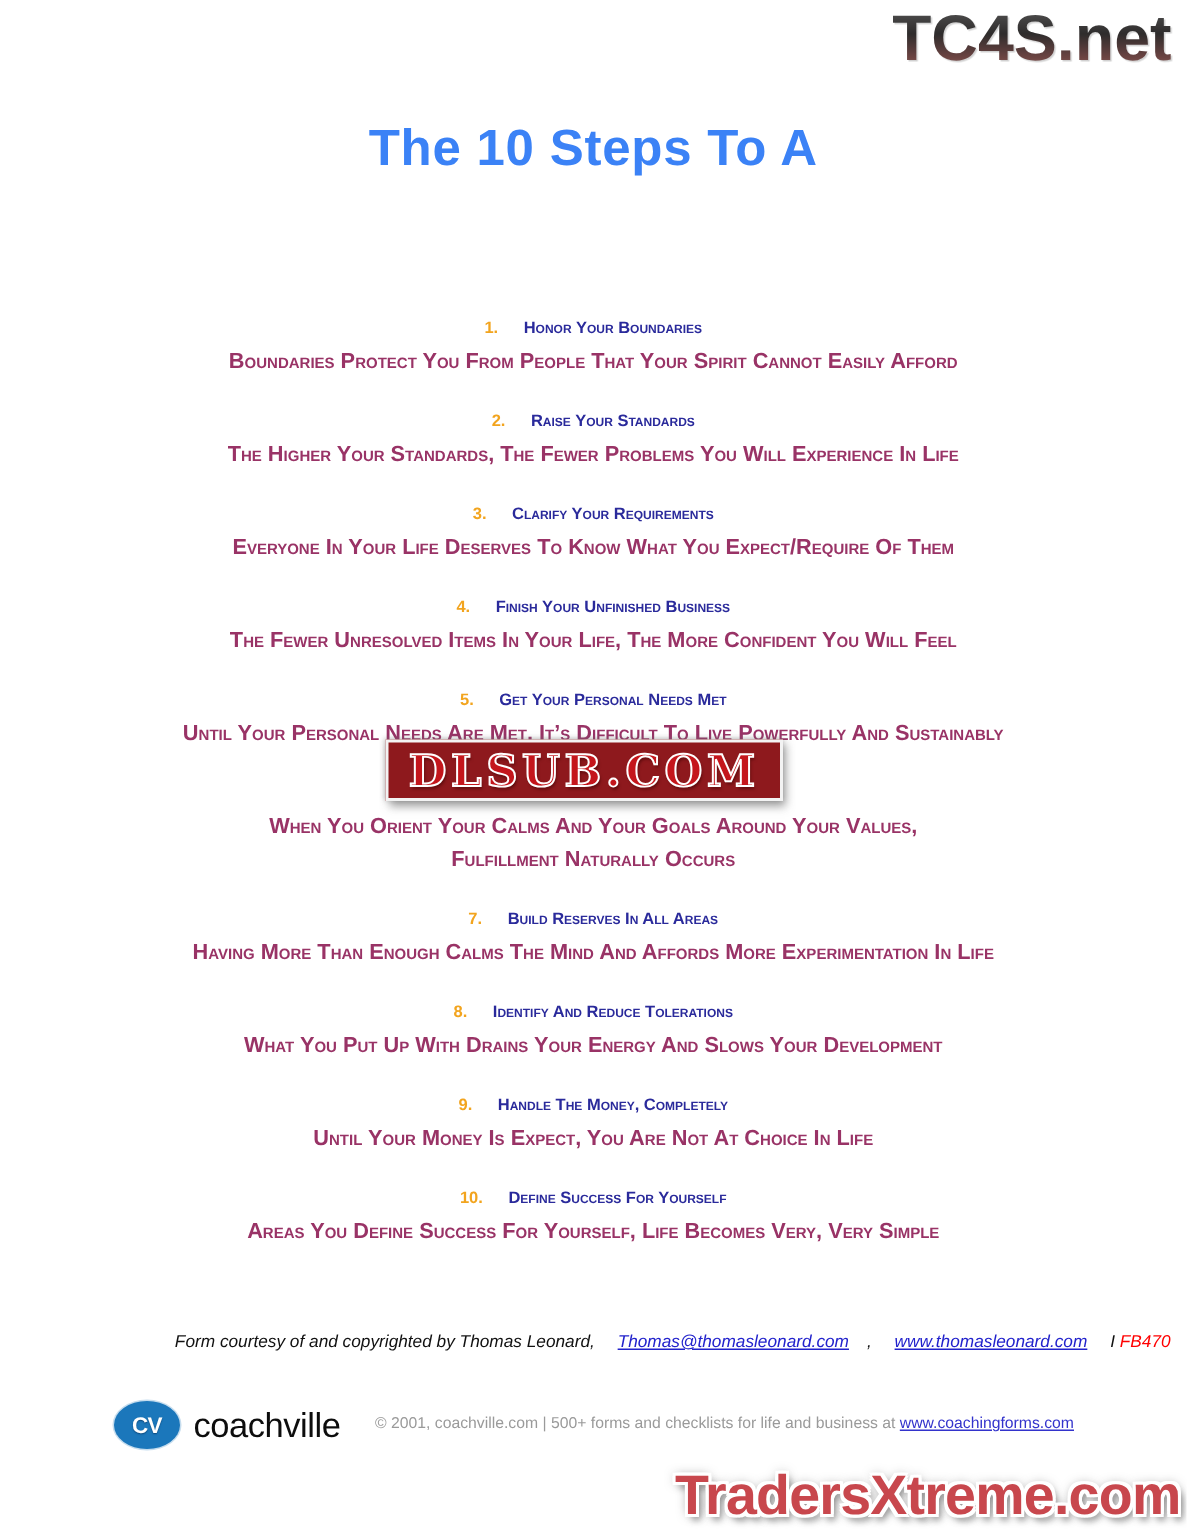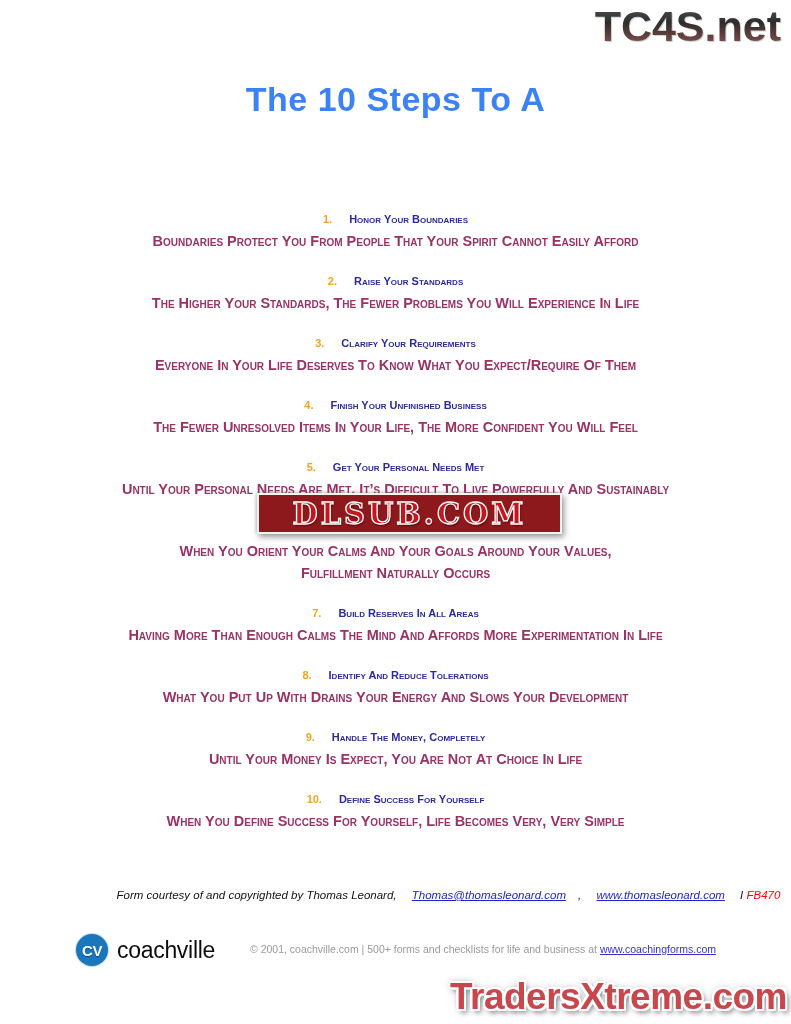--- a/index.html
+++ b/index.html
@@ -43,21 +43,21 @@
   .step-sub {
     font-variant: small-caps;
     font-weight: 700; font-size: 14.5px; line-height: 22px;
     color: #993366;
     white-space: pre-line;
   }
 
   
   .wm-badge {
     position: absolute; left: 257px; top: 493px;
-    width: 305px; height: 41px;
+    width: 265px; height: 41px;
     background: #8E191D;
     border: 2px solid #f3f3f3;
     box-shadow: 2px 3px 6px rgba(70,70,70,0.55), -1px -1px 3px rgba(120,120,120,0.35);
     display: flex; align-items: center; justify-content: center;
     z-index: 6;
   }
   .wm-badge span {
     font-family: "DejaVu Serif", serif;
     font-weight: 700; font-size: 29px; letter-spacing: 3px;
     color: #C4161C;
@@ -74,21 +74,21 @@
   }
   .courtesy .seg { margin-right: 0.28em; padding-left: 12px; }
   .courtesy a, .courtesy .link {
     color: #2222CC; text-decoration: underline; cursor: pointer;
   }
   .courtesy .code { color: #FF0000; font-style: italic; margin-right: 0; }
 
   
   .brand { position: absolute; left: 76px; top: 934px; display: flex; align-items: center; }
   .logo-circle {
-    width: 32px; height: 32px; border-radius: 50%;
+    width: 44px; height: 32px; border-radius: 50%;
     background: #1B77BB;
     display: flex; align-items: center; justify-content: center;
     box-shadow: 0 0 0 1px rgba(27,119,187,0.25);
   }
   .logo-circle span {
     color: #ffffff; font-weight: 700; font-size: 15px; letter-spacing: -0.5px;
     text-shadow: 0 1px 1px rgba(0,40,80,0.6);
   }
   .logo-name { margin-left: 9px; font-weight: 400; font-size: 23px; color: #0d0d0d; letter-spacing: -0.3px; }
 
@@ -153,21 +153,21 @@
     <div class="step">
       <div class="step-heading"><span class="step-num">8.</span><span>Identify And Reduce Tolerations</span></div>
       <div class="step-sub">What You Put Up With Drains Your Energy And Slows Your Development</div>
     </div>
     <div class="step">
       <div class="step-heading"><span class="step-num">9.</span><span>Handle The Money, Completely</span></div>
       <div class="step-sub">Until Your Money Is Expect, You Are Not At Choice In Life</div>
     </div>
     <div class="step">
       <div class="step-heading"><span class="step-num">10.</span><span>Define Success For Yourself</span></div>
-      <div class="step-sub">When You Define Success For Yourself, Life Becomes Very, Very Simple</div>
+      <div class="step-sub">Areas You Define Success For Yourself, Life Becomes Very, Very Simple</div>
     </div>
   </div>
 
   <div class="wm-badge">
     <span>DLSUB.COM</span>
   </div>
 
   <div class="courtesy">
     <span class="seg">Form courtesy of and copyrighted by Thomas Leonard,</span><span class="seg link">Thomas@thomasleonard.com</span><span class="seg" style="margin-left:-0.28em;">,</span><span class="seg link">www.thomasleonard.com</span><span class="seg">I</span><span class="code">FB470</span>
   </div>

